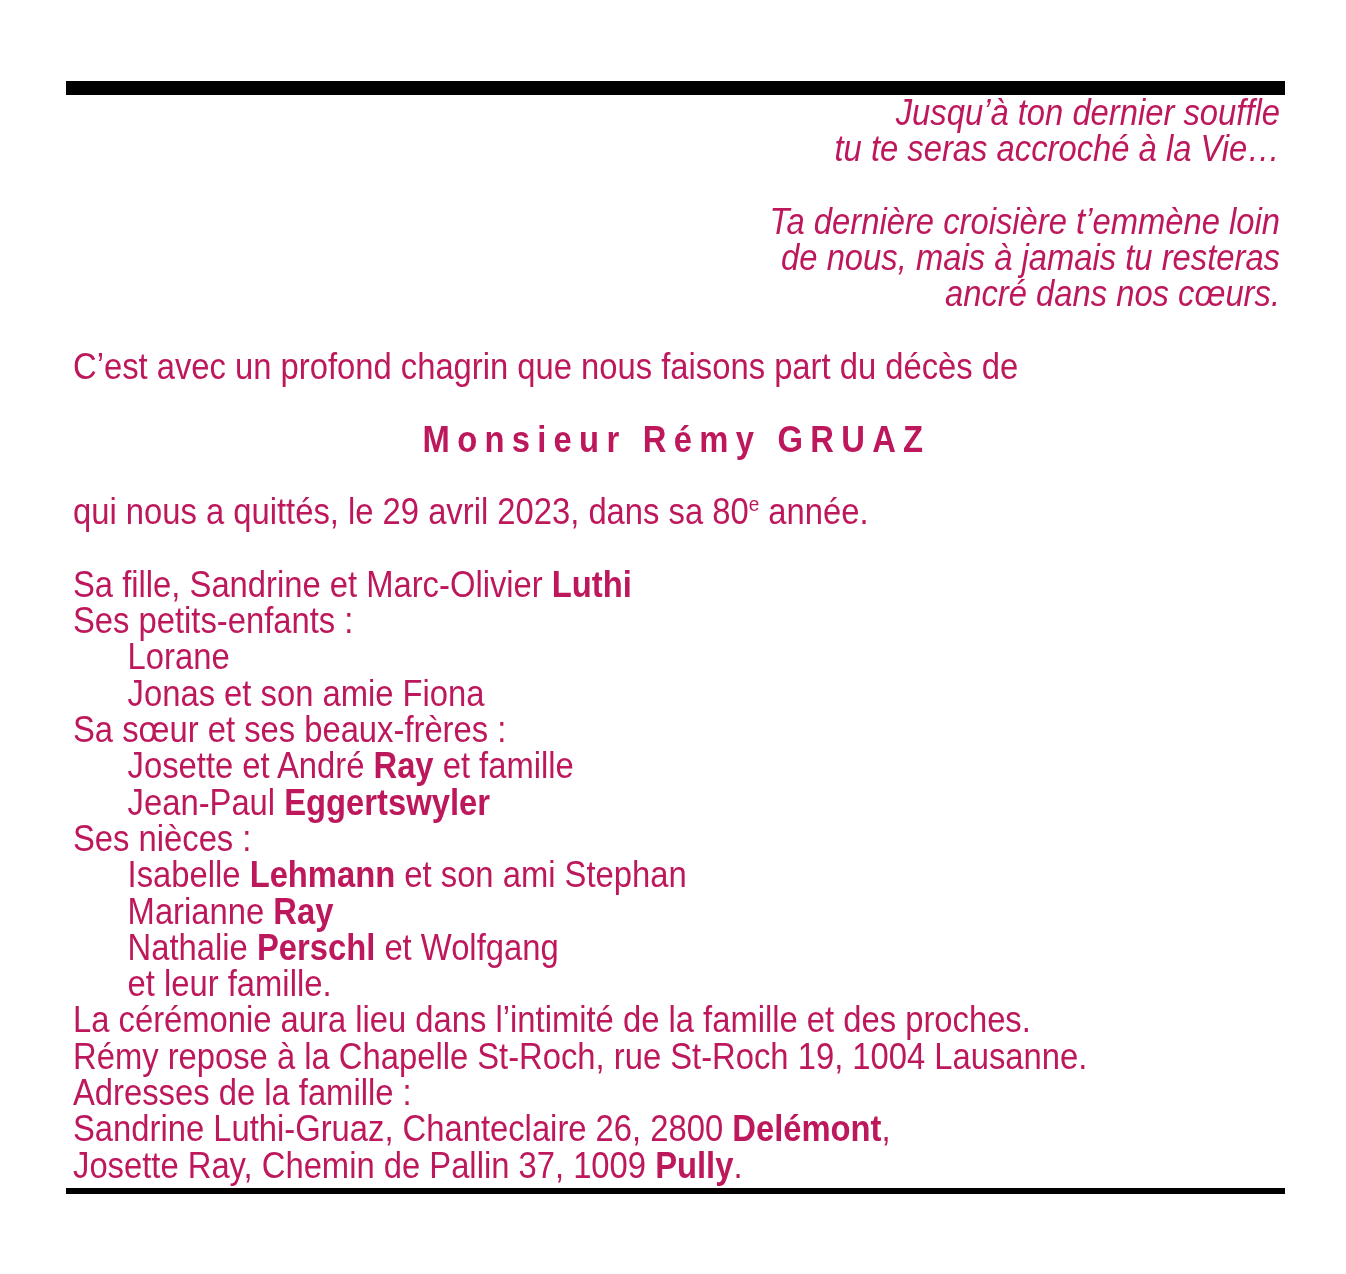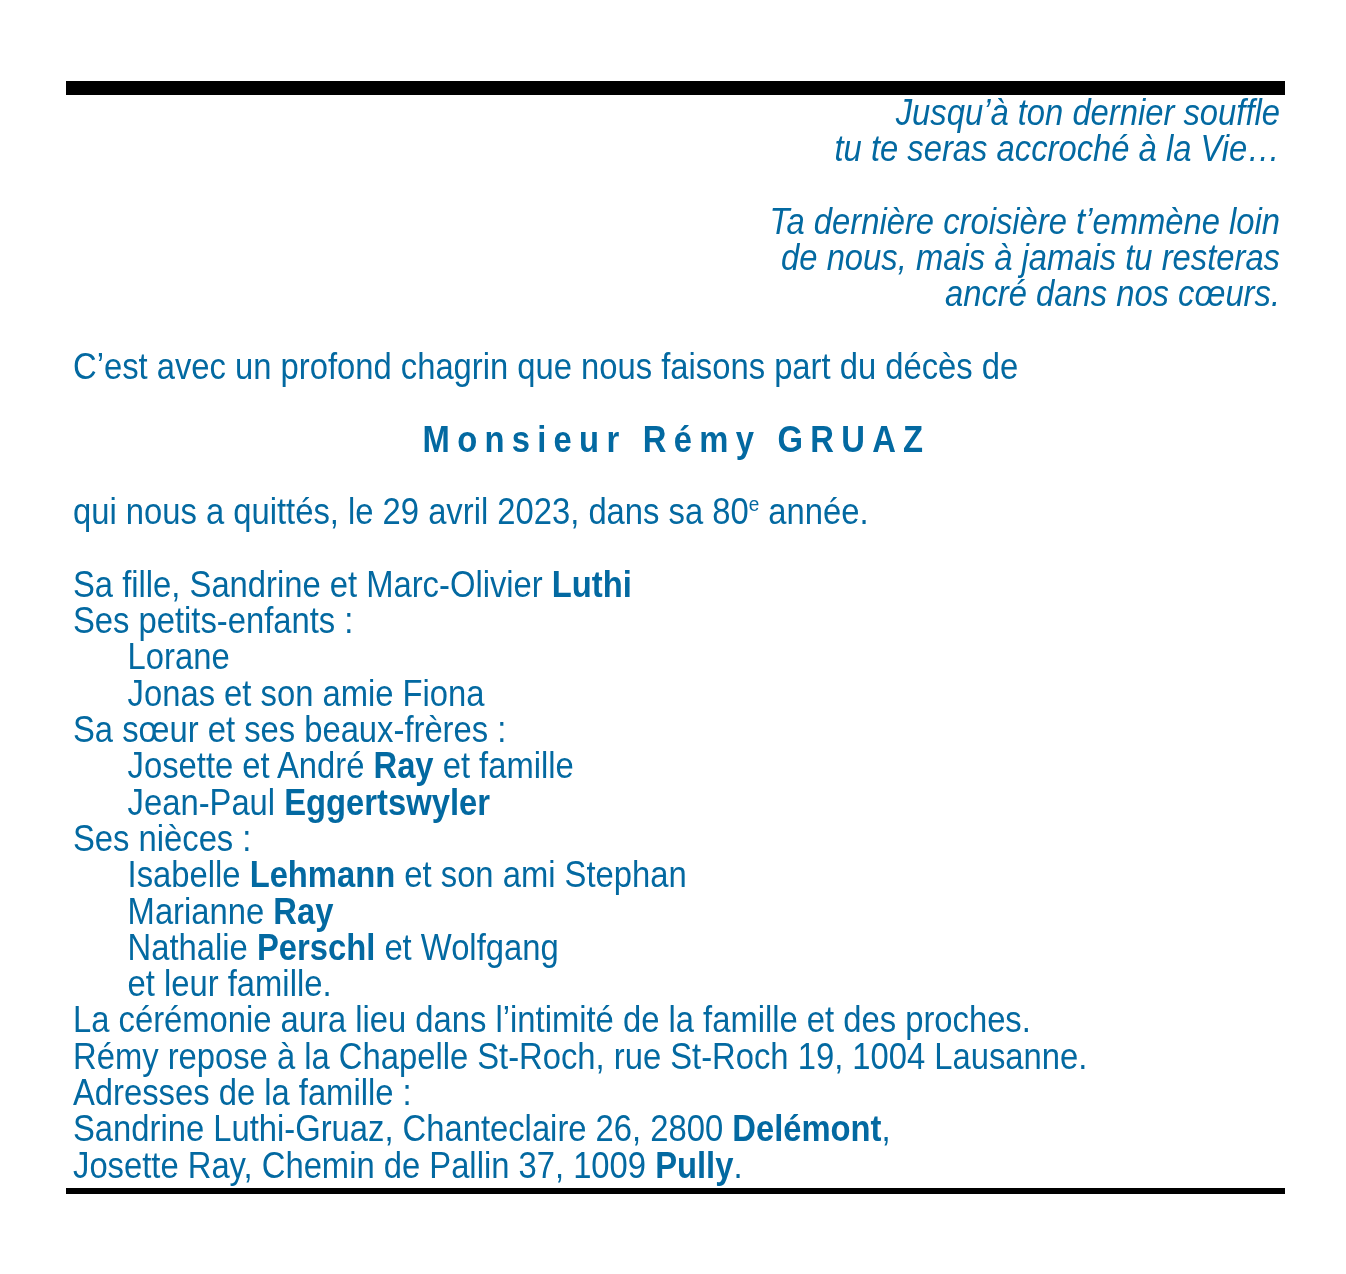--- a/index.html
+++ b/index.html
@@ -1,21 +1,21 @@
 <!DOCTYPE html>
 <html><head>
 <meta charset="utf-8">
 <style>
   html, body { margin: 0; padding: 0; background: #ffffff; }
   .doc {
     position: relative;
     width: 1346px;
     height: 1274px;
     background: #ffffff;
-    color: #0369a1;
+    color: #be185d;
     font-family: "Liberation Sans", sans-serif;
     font-size: 36px;
     line-height: 36.3px;
     overflow: hidden;
   }
   .rule {
     position: absolute;
     left: 66px;
     width: 1219px;
     background: #000000;

